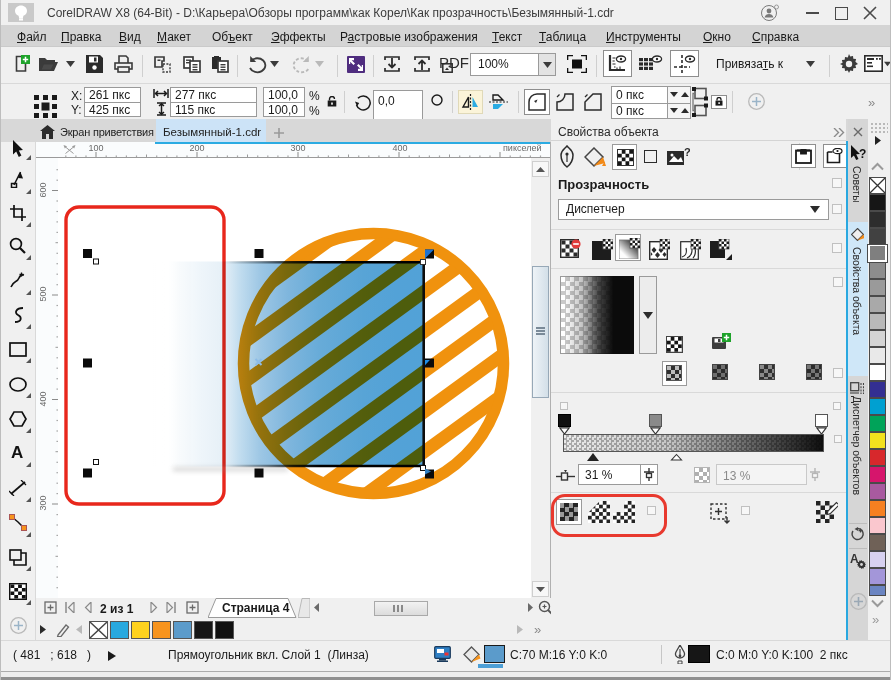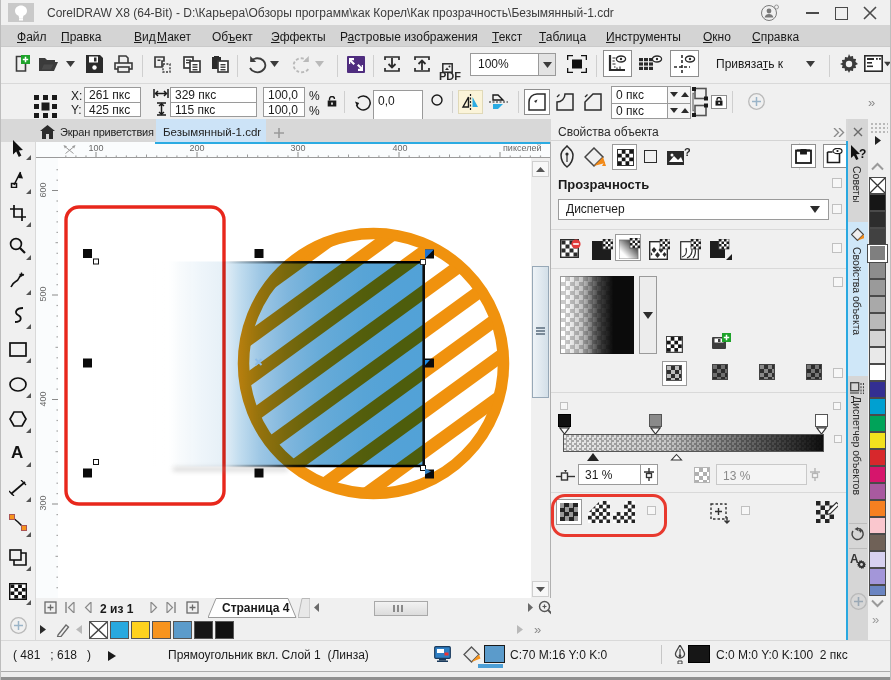--- a/index.html
+++ b/index.html
@@ -38,21 +38,21 @@
 <div class="abs" style="left:863px;top:6px;width:14px;height:14px">
 <svg width="14" height="14" viewBox="0 0 14 14">
       <path d="M1 1 13 13 M13 1 1 13" stroke="#4a4a4a" stroke-width="1.6"></path>
     </svg>
 </div>
 
 <div class="abs" style="left:0;top:25px;width:891px;height:22px;background:#d4d4d4;border-bottom:1px solid #cacaca;box-sizing:border-box"></div>
 <div class="abs" id="menus" style="left:0;top:30px;width:891px;height:16px;font-size:12px;color:#1a1a1a;white-space:nowrap">
 <span class="abs" style="left:17px"><u>Ф</u>айл</span>
 <span class="abs" style="left:61px"><u>П</u>равка</span>
-<span class="abs" style="left:134px"><u>В</u>ид</span>
+<span class="abs" style="left:119px"><u>В</u>ид</span>
 <span class="abs" style="left:157px"><u>М</u>акет</span>
 <span class="abs" style="left:212px">Об<u>ъ</u>ект</span>
 <span class="abs" style="left:271px"><u>Э</u>ффекты</span>
 <span class="abs" style="left:340px">Р<u>а</u>стровые изображения</span>
 <span class="abs" style="left:492px"><u>Т</u>екст</span>
 <span class="abs" style="left:539px"><u>Т</u>аблица</span>
 <span class="abs" style="left:606px"><u>И</u>нструменты</span>
 <span class="abs" style="left:703px"><u>О</u>кно</span>
 <span class="abs" style="left:752px"><u>С</u>правка</span>
 </div>
@@ -166,21 +166,21 @@
         <path d="M8 2v9M4.5 8 8 11.5 11.5 8" fill="none" stroke="#2b2b2b" stroke-width="1.8"></path>
       </svg>
     </div>
 <div class="ic" style="left:414px;top:56px">
       <svg width="16" height="16" viewBox="0 0 16 16">
         <path d="M1 4V1h14v3M1 12v3h14v-3" fill="none" stroke="#2b2b2b" stroke-width="1.7"></path>
         <path d="M8 14V5M4.5 8 8 4.5 11.5 8" fill="none" stroke="#2b2b2b" stroke-width="1.8"></path>
       </svg>
     </div>
 
-<div class="ic" style="left:439px;top:70px;font-size:11px;font-weight:bold;color:#2b2b2b;letter-spacing:0">PDF</div>
+<div class="ic" style="left:439px;top:54px;font-size:15px;font-weight:normal;color:#2b2b2b;letter-spacing:0">PDF</div>
 <div class="ic" style="left:442px;top:63px">
       <svg width="11" height="10" viewBox="0 0 11 10">
         <rect x="0.8" y="0.8" width="9.4" height="8.4" fill="none" stroke="#2b2b2b" stroke-width="1.5"></rect>
         <path d="M3 7 5 4.5 7 7z" fill="#2b2b2b"></path>
         <circle cx="7.5" cy="3.5" r="1" fill="#2b2b2b"></circle>
       </svg>
     </div>
 
 <div class="inp" style="left:470px;top:53px;width:69px;height:23px;padding:4px 0 0 7px">100%</div>
 <div class="abs" style="left:538px;top:53px;width:18px;height:23px;background:#e3e3e3;border:1px solid #9a9a9a;box-sizing:border-box"></div>
@@ -294,21 +294,21 @@
         <path d="M1 0v9M15 0v9" stroke="#1a1a1a" stroke-width="1.5"></path>
         <path d="M2 4.5h12M5 2 2.5 4.5 5 7M11 2l2.5 2.5L11 7" fill="none" stroke="#1a1a1a" stroke-width="1.5"></path>
       </svg>
     </div>
 <div class="ic" style="left:157px;top:102px">
       <svg width="9" height="14" viewBox="0 0 9 14">
         <path d="M0 1h9M0 13h9" stroke="#1a1a1a" stroke-width="1.5"></path>
         <path d="M4.5 2v10M2 4 4.5 1.8 7 4M2 10l2.5 2.2L7 10" fill="none" stroke="#1a1a1a" stroke-width="1.5"></path>
       </svg>
     </div>
-<div class="inp" style="left:170px;top:87px;width:87px;height:15px;border-bottom:none;padding:1px 0 0 4px">329 пкс</div>
+<div class="inp" style="left:170px;top:87px;width:87px;height:15px;border-bottom:none;padding:1px 0 0 4px">277 пкс</div>
 <div class="inp" style="left:170px;top:102px;width:87px;height:15px;padding:1px 0 0 4px">115 пкс</div>
 <div class="inp" style="left:263px;top:87px;width:42px;height:15px;border-bottom:none;padding:1px 0 0 4px">100,0</div>
 <div class="inp" style="left:263px;top:102px;width:42px;height:15px;padding:1px 0 0 4px">100,0</div>
 <div class="abs" style="left:309px;top:89px;font-size:12px;color:#1a1a1a">%</div>
 <div class="abs" style="left:309px;top:104px;font-size:12px;color:#1a1a1a">%</div>
 <div class="ic" style="left:327px;top:96px">
       <svg width="10" height="11" viewBox="0 0 10 11">
         <rect x="0.7" y="4.5" width="8.6" height="6" fill="#1a1a1a"></rect>
         <path d="M2.5 4.5V3a2.5 2.5 0 0 1 5 0" fill="none" stroke="#1a1a1a" stroke-width="1.4"></path>
         <rect x="4.2" y="6.5" width="1.6" height="2.2" fill="#fff"></rect>

